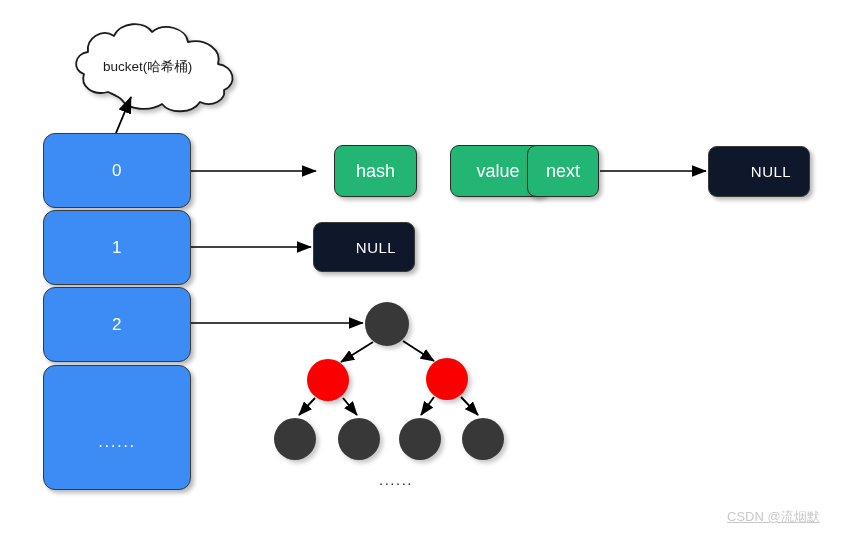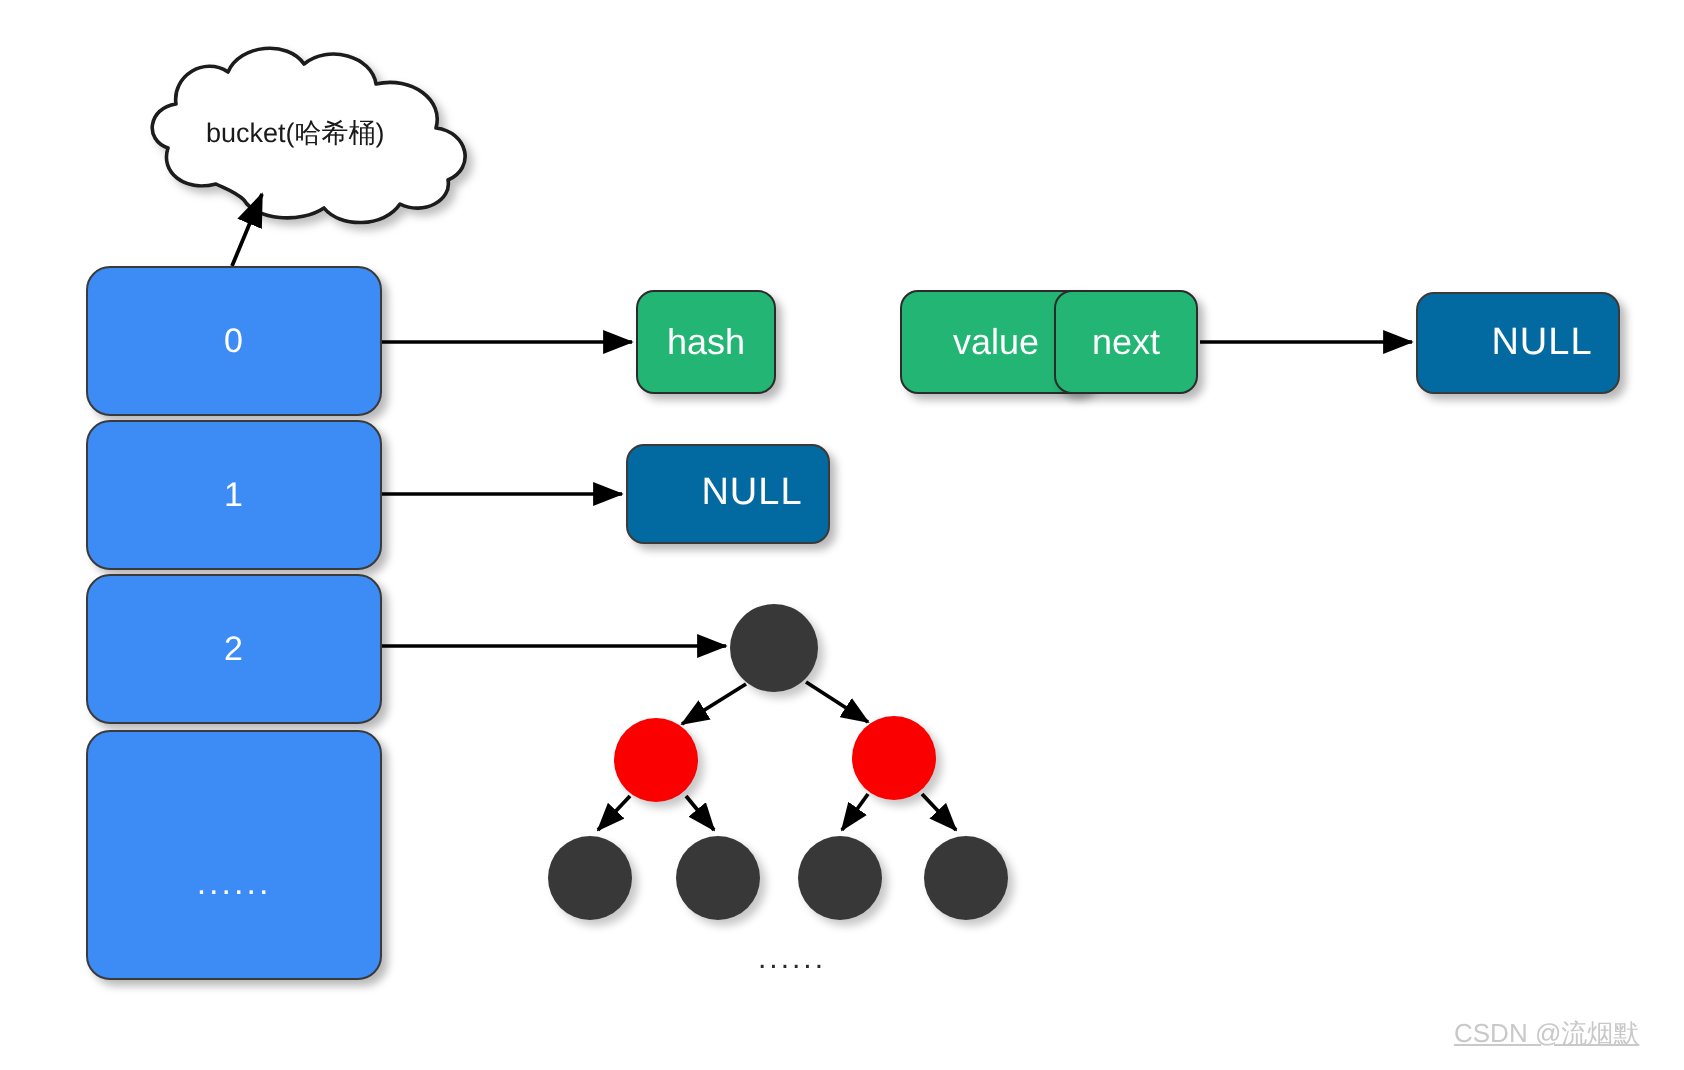--- a/index.html
+++ b/index.html
@@ -55,38 +55,38 @@
     background: #22b573;
     border: 1.6px solid #2b2b2b;
     border-radius: 9px;
     box-shadow: 3px 3px 4px rgba(0,0,0,0.28);
     color: #ffffff;
     display: flex;
     align-items: center;
     justify-content: center;
     font-size: 18px;
   }
-  .entry-cell.c0 { left: 318px; width: 70px; }
+  .entry-cell.c0 { left: 334px; width: 83px; }
   .entry-cell.c1 { left: 384px; width: 63px; }
   .entry-cell.c2 { left: 450px; width: 96px; }
   .entry-cell.c3 { left: 527px; width: 72px; }
 
   
   .null-box {
     position: absolute;
     box-sizing: border-box;
-    background: #0369a1;
+    background: #0f172a;
     border: 1.6px solid #3a3a3a;
     border-radius: 9px;
     box-shadow: 3px 3px 4px rgba(0,0,0,0.28);
     color: #ffffff;
     display: flex;
     align-items: center;
     justify-content: center;
-    font-size: 19px;
+    font-size: 15px;
     letter-spacing: 0.5px;
     padding-left: 24px;
   }
   .null-box.n-top  { left: 708px; top: 146px; width: 102px; height: 51px; }
   .null-box.n-mid  { left: 313px; top: 222px; width: 102px; height: 50px; }
 
   
   .tree-node {
     position: absolute;
     border-radius: 50%;

